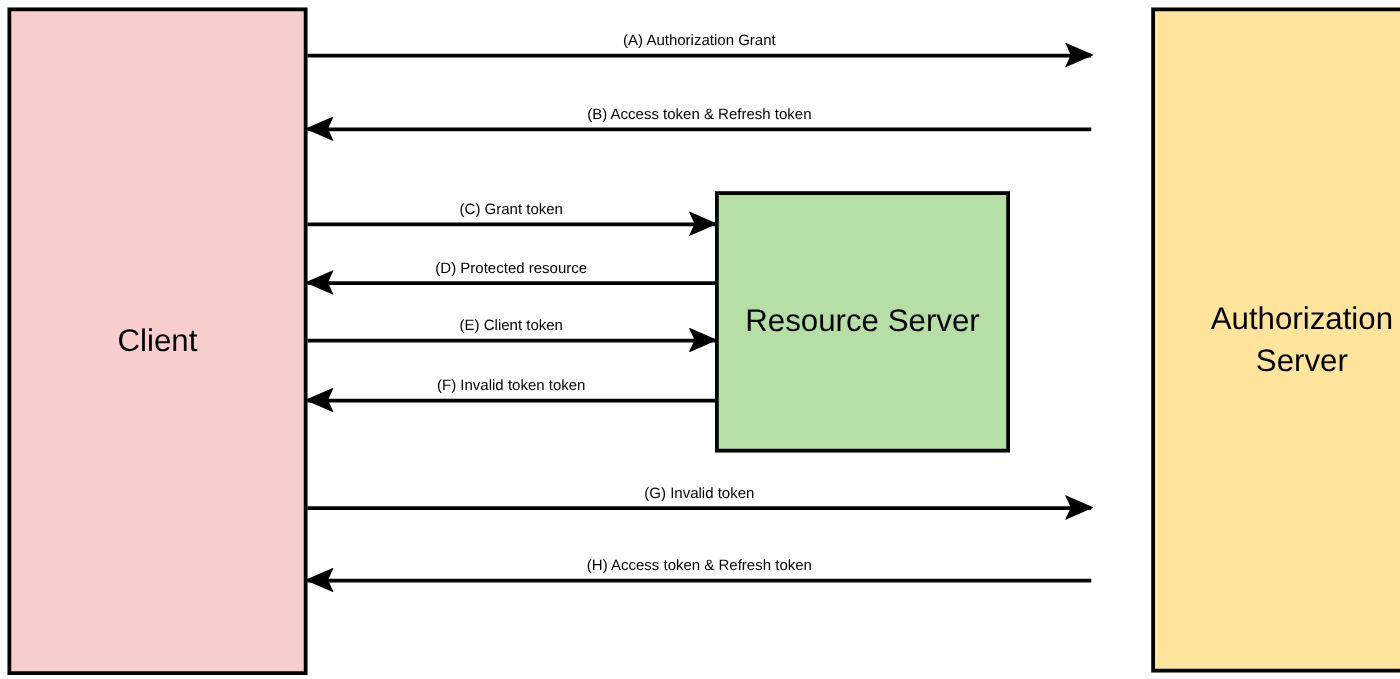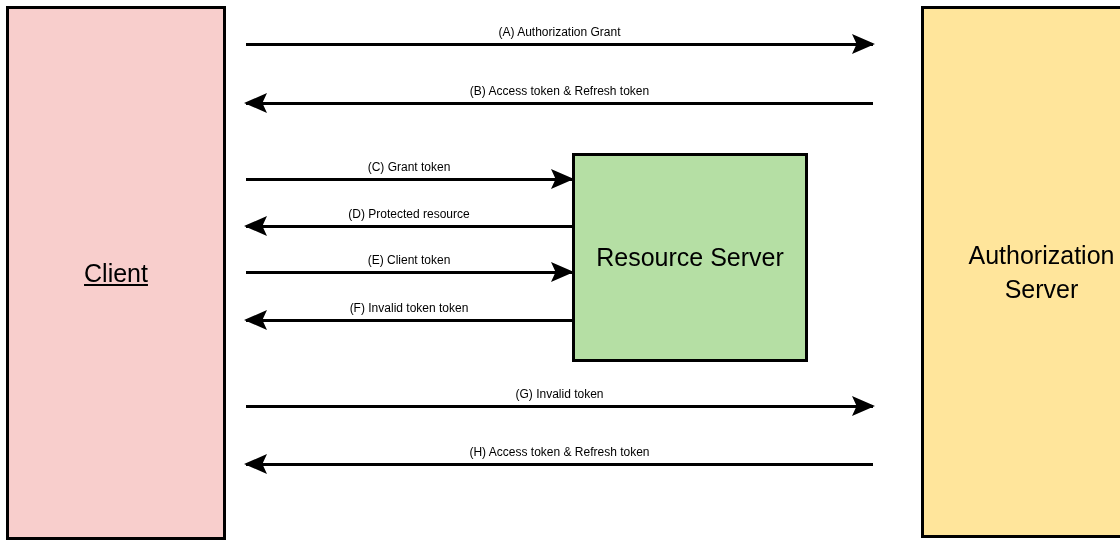--- a/index.html
+++ b/index.html
@@ -21,23 +21,22 @@
     box-sizing: border-box;
     border: 3px solid #000000;
     display: flex;
     align-items: center;
     justify-content: center;
     text-align: center;
     font-size: 25px;
     line-height: 1.38;
   }
   #client {
-    left: 6px; top: 6px; width: 220px; height: 534px;
+    left: 6px; top: 6px; width: 240px; height: 534px;
     background: #F8CECC;
-    text-decoration: underline;
   }
   #resource-server {
     left: 572px; top: 153px; width: 236px; height: 209px;
     background: #B5DFA4;
   }
   #authorization-server {
     left: 873px; top: 6px; width: 241px; height: 532px;
     background: #FFE59B;
     padding: 0 26px;
     margin-left: 48px;

